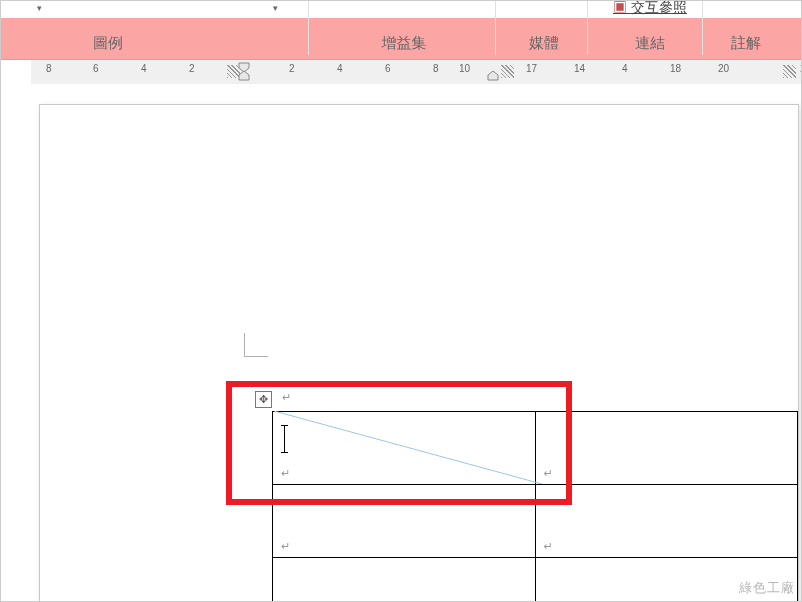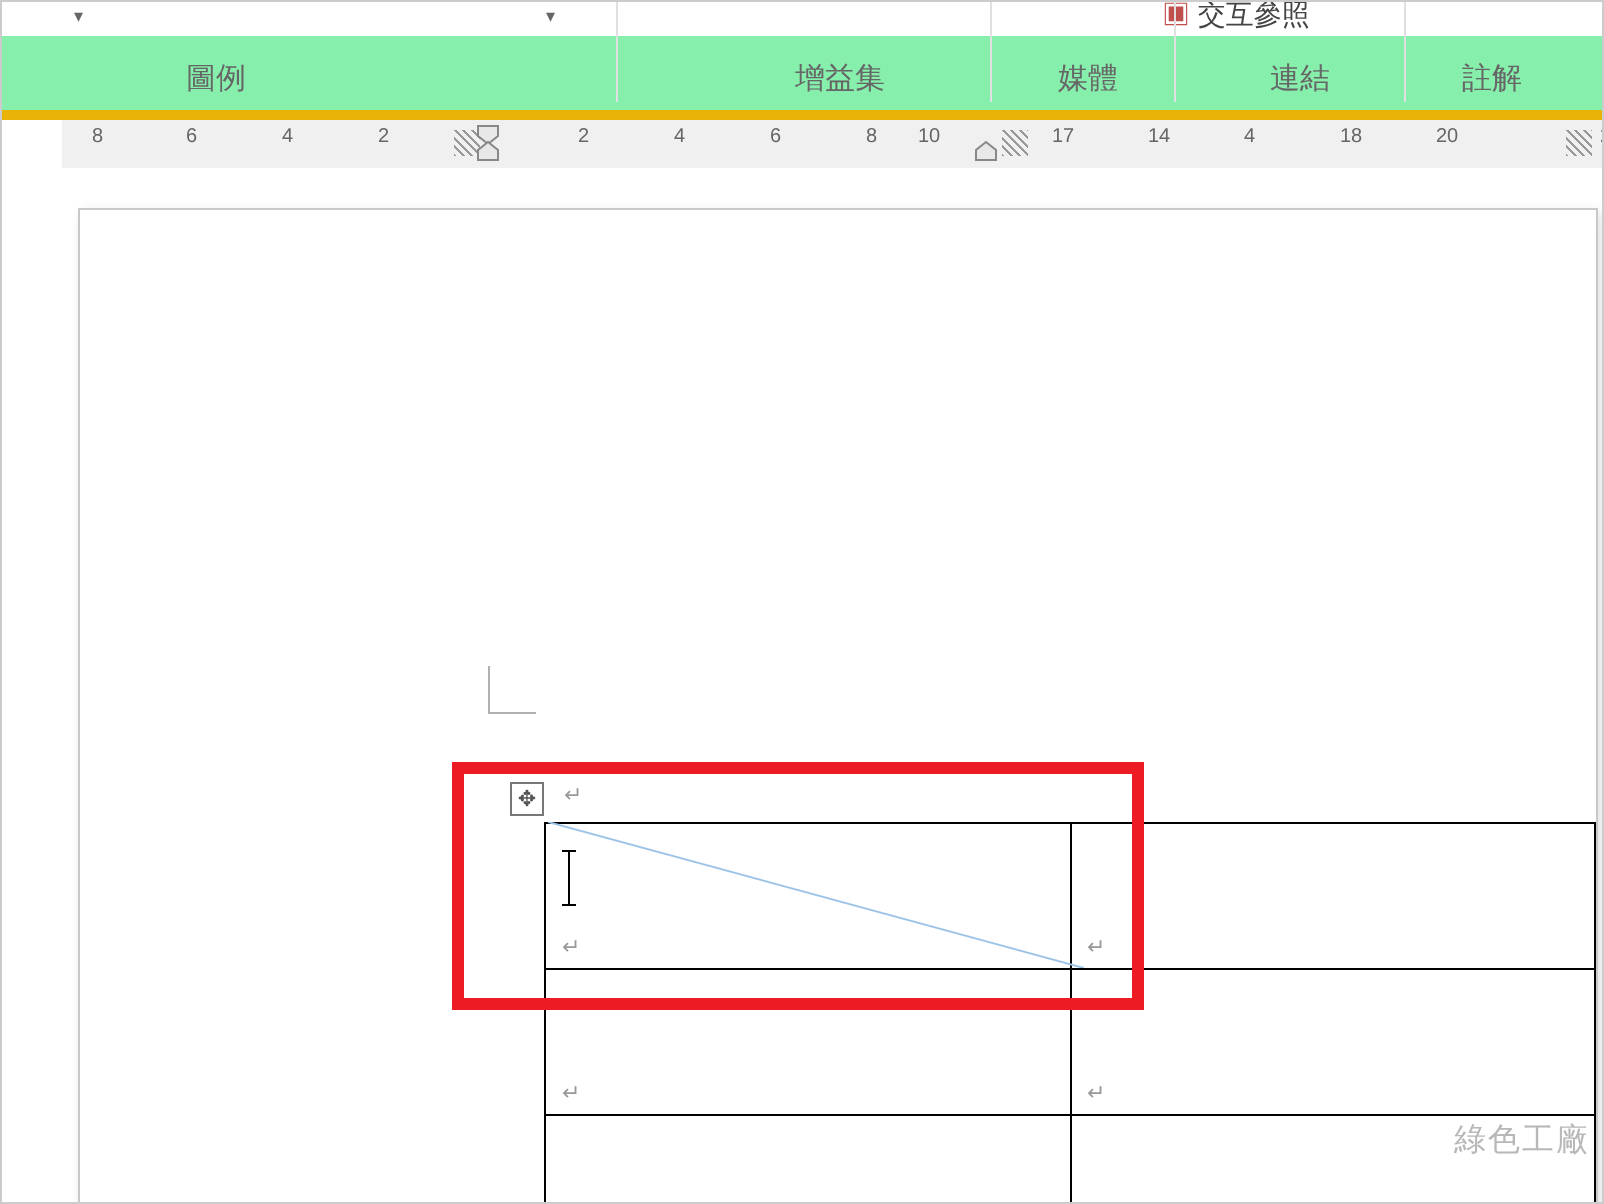--- a/index.html
+++ b/index.html
@@ -17,31 +17,31 @@
   height: 17px;
   background: #fff;
   position: relative;
 }
 .ribbon-top-item {
   position: absolute;
   font-size: 14px;
   color: #444;
 }
 .ribbon-icon-apps { left: 342px; top: -2px; }
-.ribbon-icon-cross { left: 580px; top: -2px; }
+.ribbon-icon-cross { left: 612px; top: -2px; text-decoration: underline; }
 .small-icon-blue { color: #4a9fd8; }
 .dropdown-arrow {
   position: absolute;
   font-size: 9px;
   color: #666;
 }
 .ribbon-groups {
   height: 42px;
-  background: #86efac;
-  border-bottom: 5px solid #eab308;
+  background: #fca5a5;
+  border-bottom: 1px solid #eab308;
   position: relative;
 }
 .group-label {
   position: absolute;
   bottom: 6px;
   font-size: 15px;
   color: #666;
   text-align: center;
 }
 .group-divider {
@@ -181,42 +181,42 @@
   left: -3px;
   width: 7px;
   height: 1px;
   background: #000;
 }
 .text-cursor::before { top: 0; }
 .text-cursor::after { bottom: 0; }
 .watermark {
   position: absolute;
   right: 6px;
-  bottom: 20px;
-  font-size: 16px;
+  bottom: 4px;
+  font-size: 13px;
   color: #b8b8b8;
   letter-spacing: 1px;
 }
 </style>
 </head>
 <body>
 
 <div class="ribbon-top">
   <span class="dropdown-arrow" style="left:36px; top:2px">▾</span>
   <span class="dropdown-arrow" style="left:272px; top:2px">▾</span>
   <span class="ribbon-top-item ribbon-icon-cross">
     <span style="color:#c0504d">▣</span>
     <span>交互參照</span>
   </span>
 </div>
 
 <div class="ribbon-groups">
   <div class="group-label" style="left:72px;width:70px">圖例</div>
   <div class="group-divider" style="left:307px"></div>
-  <div class="group-label" style="left:384px;width:70px">增益集</div>
+  <div class="group-label" style="left:368px;width:70px">增益集</div>
   <div class="group-divider" style="left:494px"></div>
   <div class="group-label" style="left:518px;width:50px">媒體</div>
   <div class="group-divider" style="left:586px"></div>
   <div class="group-label" style="left:624px;width:50px">連結</div>
   <div class="group-divider" style="left:701px"></div>
   <div class="group-label" style="left:720px;width:50px">註解</div>
 </div>
 
 <div class="ruler-area">
   <div class="ruler-left"></div>

